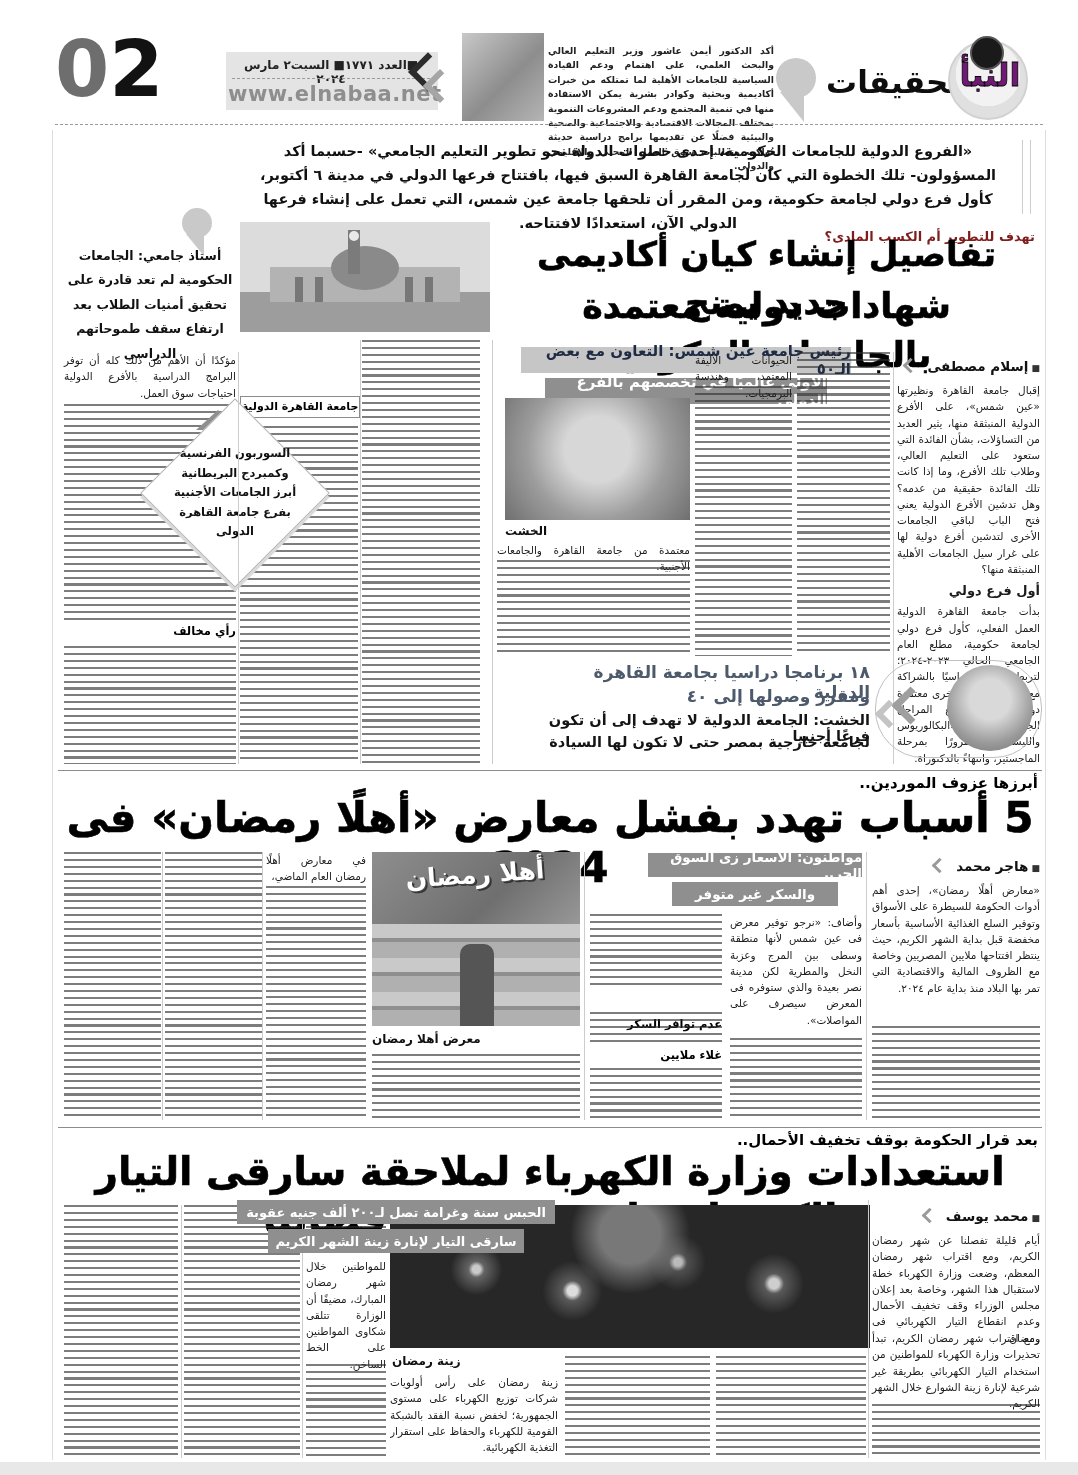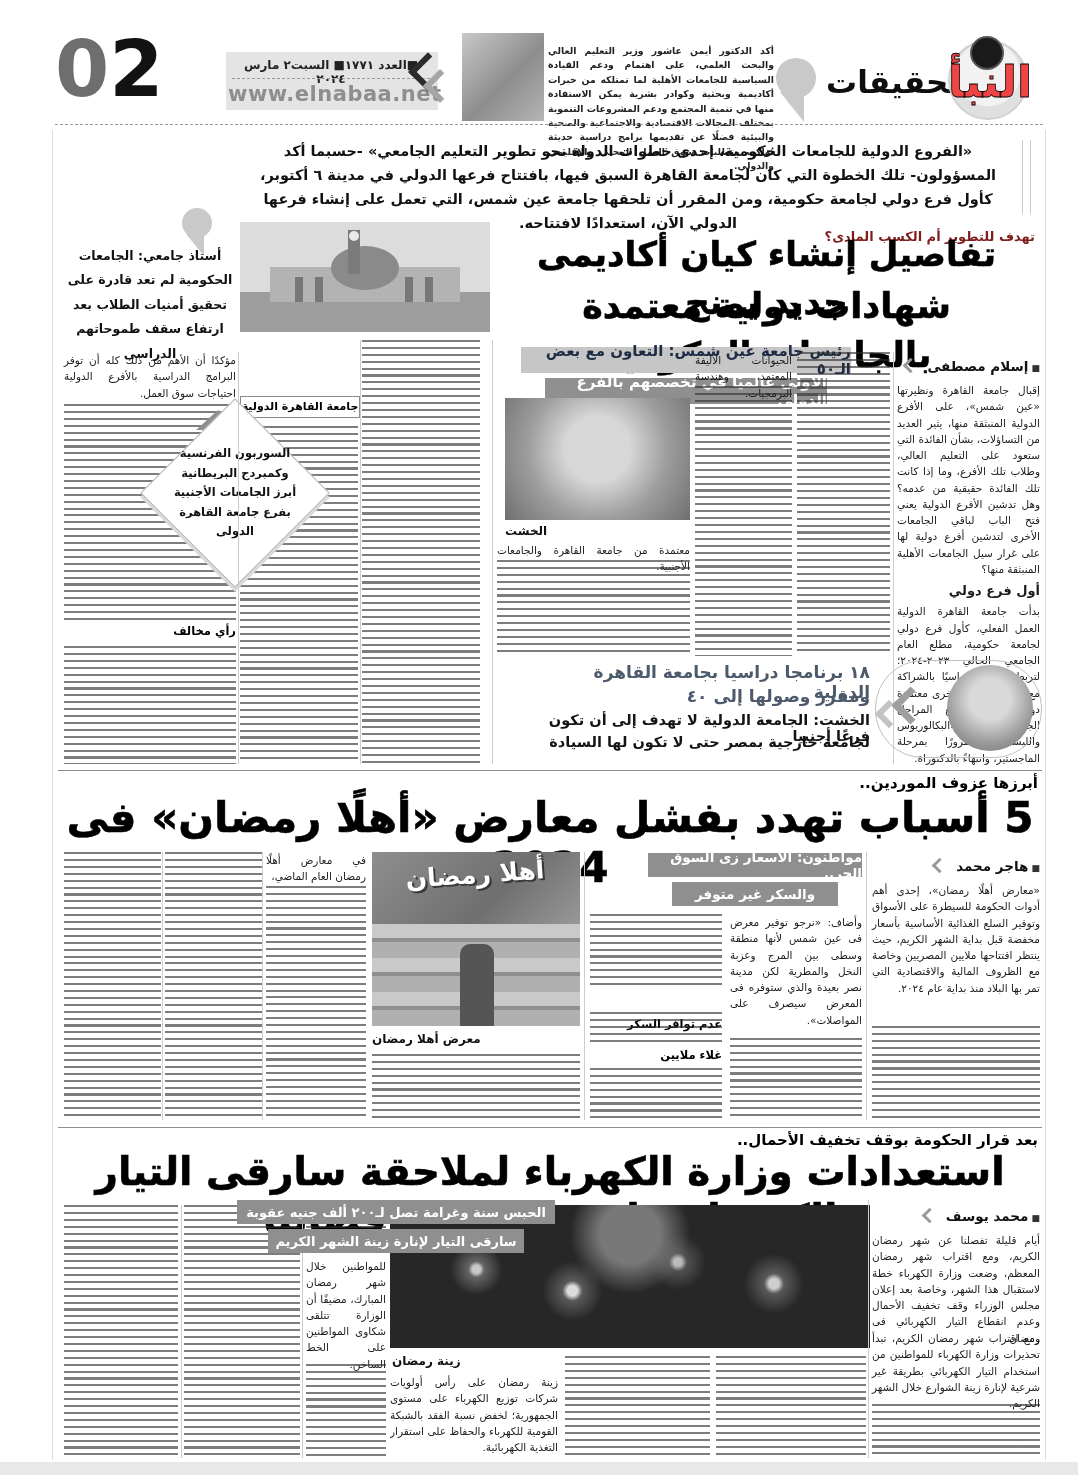--- a/index.html
+++ b/index.html
@@ -57,21 +57,21 @@
   <div class="abs rtl just" style="left:548px;top:44px;width:226px;font-size:9.3px;line-height:1.55;font-weight:bold;color:#222;">أكد الدكتور أيمن عاشور وزير التعليم العالي والبحث العلمي، على اهتمام ودعم القيادة السياسية للجامعات الأهلية لما تمتلكه من خبرات أكاديمية وبحثية وكوادر بشرية يمكن الاستفادة منها في تنمية المجتمع ودعم المشروعات التنموية بمختلف المجالات الاقتصادية والاجتماعية والصحية والبيئية فضلًا عن تقديمها برامج دراسية حديثة تُواكب متطلبات سوق العمل المحلي والإقليمي والدولي.</div>
 
   <div class="abs q9" style="left:776px;top:58px;width:40px;height:40px;"></div>
   <div class="abs" style="left:780px;top:92px;border-top:30px solid #c9c9c9;border-left:24px solid transparent;width:0;height:0;"></div>
 
   <div class="abs" style="left:826px;top:64px;font-size:31px;font-weight:bold;color:#0e0e0e;">تحقيقات</div>
 
   <div class="abs" style="left:938px;top:36px;width:104px;height:84px;">
     <div class="abs" style="left:10px;top:4px;width:76px;height:76px;border-radius:50%;border:2px solid #d2d2d2;background:radial-gradient(circle at 50% 42%,#f2f2f2 0 55%,#e0e0e0 56% 100%);"></div>
     <div class="abs" style="left:32px;top:0px;width:30px;height:30px;border-radius:50%;background:#1a1a1a;border:2px solid #555;"></div>
-    <div class="abs" style="left:0;top:20px;width:104px;text-align:center;font-size:44px;font-weight:bold;color:#ef4444;-webkit-text-stroke:.8px #000;">النبأ</div>
+    <div class="abs" style="left:0;top:20px;width:104px;text-align:center;font-size:32px;font-weight:bold;color:#701a75;-webkit-text-stroke:.8px #000;">النبأ</div>
   </div>
 
   <div class="abs" style="left:55px;top:124px;width:988px;border-top:1px dashed #9a9a9a;"></div>
   <div class="abs vrule" style="left:52px;top:130px;height:1330px;background:#ddd;"></div>
   <div class="abs vrule" style="left:1045px;top:130px;height:1330px;background:#ddd;"></div>
 
   <div class="abs ctr" style="left:243px;top:140px;width:770px;font-size:14.5px;font-weight:bold;line-height:1.65;color:#111;">«الفروع الدولية للجامعات الحكومية، إحدى خطوات الدولة نحو تطوير التعليم الجامعي» -حسبما أكد المسؤولون- تلك الخطوة التي كان لجامعة القاهرة السبق فيها، بافتتاح فرعها الدولي في مدينة ٦ أكتوبر، كأول فرع دولي لجامعة حكومية، ومن المقرر أن تلحقها جامعة عين شمس، التي تعمل على إنشاء فرعها الدولي الآن، استعدادًا لافتتاحه.</div>
   <div class="abs vrule" style="left:1022px;top:140px;height:74px;"></div>
   <div class="abs vrule" style="left:1030px;top:140px;height:74px;"></div>
 

